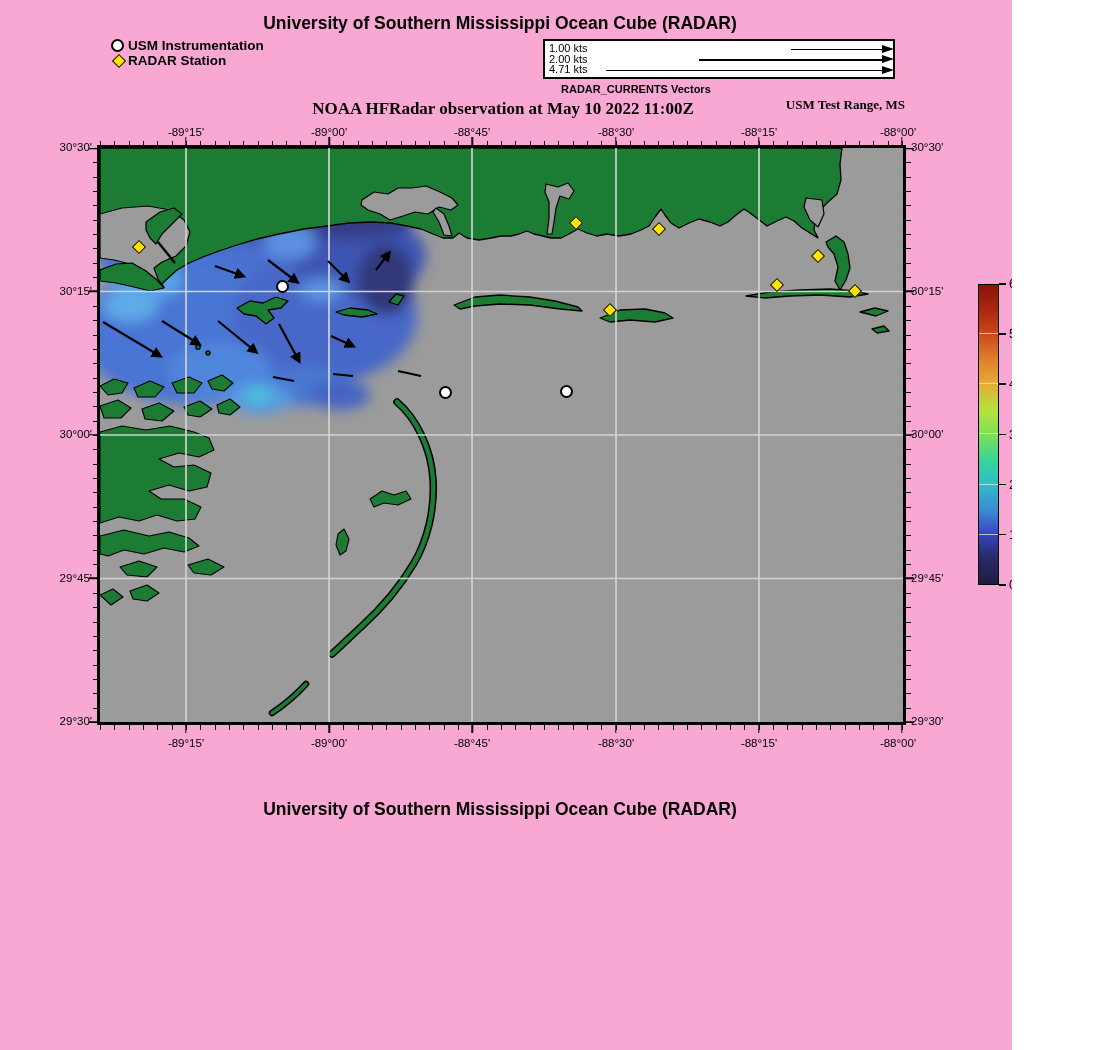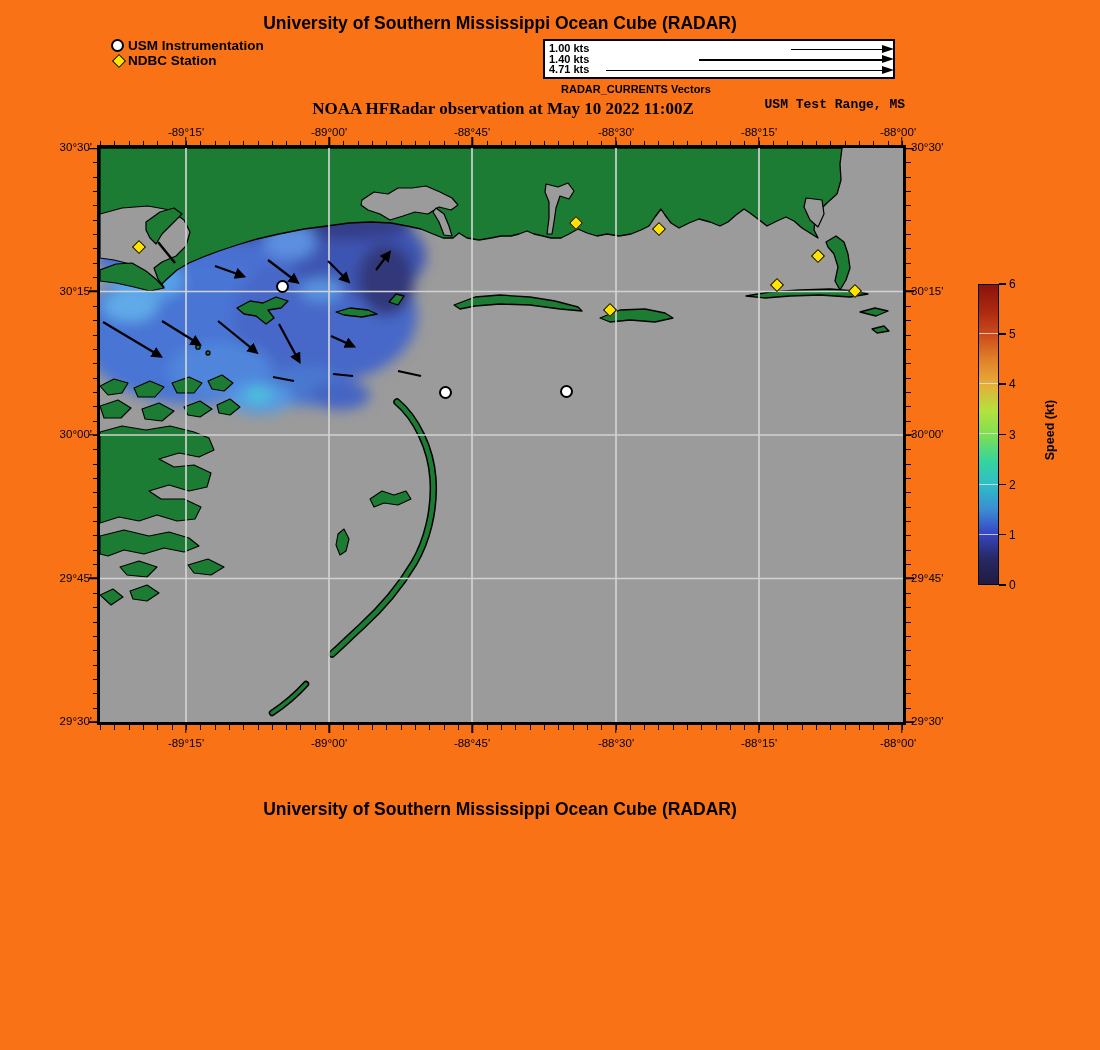--- a/index.html
+++ b/index.html
@@ -1,32 +1,32 @@
 <!DOCTYPE html>
 <html><head>
 <meta charset="utf-8">
 <style>
   html,body{margin:0;padding:0;background:#fff;}
-  #page{position:relative;width:1100px;height:1050px;background:#f97316;overflow:hidden;
+  #page{position:relative;width:1012px;height:1050px;background:#f9a8d4;overflow:hidden;
         font-family:"Liberation Sans","DejaVu Sans",sans-serif;color:#000;}
   .abs{position:absolute;}
   
   .big-title{left:0;top:13px;width:1000px;text-align:center;font-size:17.5px;font-weight:bold;}
   #bottom-title{top:799px;}
   #subtitle{left:100px;top:99px;width:806px;text-align:center;
             font-family:"Liberation Serif","DejaVu Serif",serif;font-size:17px;font-weight:bold;}
   #range-label{left:755px;top:97px;width:150px;text-align:right;
-               font-family:Liberation Mono, monospace;font-size:13px;font-weight:bold;}
+               font-family:Liberation Serif, serif;font-size:13px;font-weight:bold;}
   
   .lg-text{font-size:13.5px;font-weight:bold;}
   #lg-circle{left:111px;top:39px;width:13px;height:13px;border:2.2px solid #000;border-radius:50%;background:#fff;box-sizing:border-box;}
   #lg-diamond{left:114px;top:56px;width:10px;height:10px;border:1.7px solid #000;background:#ffe400;transform:rotate(45deg);box-sizing:border-box;}
   
   #vector-box{left:543px;top:39px;width:352px;height:40px;border:2.5px solid #000;box-sizing:border-box;background:#fff;}
-  .vs-label{position:absolute;left:4px;font-size:11px;font-weight:bold;line-height:13px;}
+  .vs-label{position:absolute;left:4px;font-size:11px;font-weight:normal;line-height:13px;}
   .vs-line{position:absolute;height:1.6px;background:#000;}
   .vs-head{position:absolute;width:0;height:0;border-left:12px solid #000;border-top:4.5px solid transparent;border-bottom:4.5px solid transparent;}
   #vs-caption{left:547px;top:83px;font-size:11px;font-weight:bold;padding-left:14px;}
   
   #map{left:97px;top:145px;width:809px;height:580px;border:3px solid #000;box-sizing:border-box;background:#9b9b9b;overflow:hidden;}
   #map svg{display:block;width:803px;height:574px;}
   #marker-layer{position:absolute;left:0;top:0;width:803px;height:574px;}
   .circle-marker{position:absolute;width:13px;height:13px;border:2.2px solid #000;border-radius:50%;background:#fff;box-sizing:border-box;}
   .diamond-marker{position:absolute;width:10px;height:10px;border:1.7px solid #000;background:#ffe400;transform:rotate(45deg);box-sizing:border-box;}
   
@@ -57,25 +57,25 @@
 </head>
 <body>
 
 <div id="page">
 
   <div class="abs big-title" id="top-title">University of Southern Mississippi Ocean Cube (RADAR)</div>
 
   <div class="abs" id="lg-circle"></div>
   <div class="abs lg-text" style="left:128px;top:37.5px;">USM Instrumentation</div>
   <div class="abs" id="lg-diamond"></div>
-  <div class="abs lg-text" style="left:128px;top:52.5px;">NDBC Station</div>
+  <div class="abs lg-text" style="left:128px;top:52.5px;">RADAR Station</div>
 
   <div class="abs" id="vector-box">
     <span class="vs-label" style="top:1px;">1.00 kts</span>
-    <span class="vs-label" style="top:11.5px;">1.40 kts</span>
+    <span class="vs-label" style="top:11.5px;">2.00 kts</span>
     <span class="vs-label" style="top:22px;">4.71 kts</span>
     <div class="vs-line" style="top:7.5px;left:246px;width:92px;"></div>
     <div class="vs-line" style="top:18px;left:154px;width:184px;"></div>
     <div class="vs-line" style="top:28.5px;left:61px;width:277px;"></div>
     <div class="vs-head" style="top:3.8px;left:337px;"></div>
     <div class="vs-head" style="top:14.3px;left:337px;"></div>
     <div class="vs-head" style="top:24.8px;left:337px;"></div>
   </div>
   <div class="abs" id="vs-caption">RADAR_CURRENTS Vectors</div>
 

